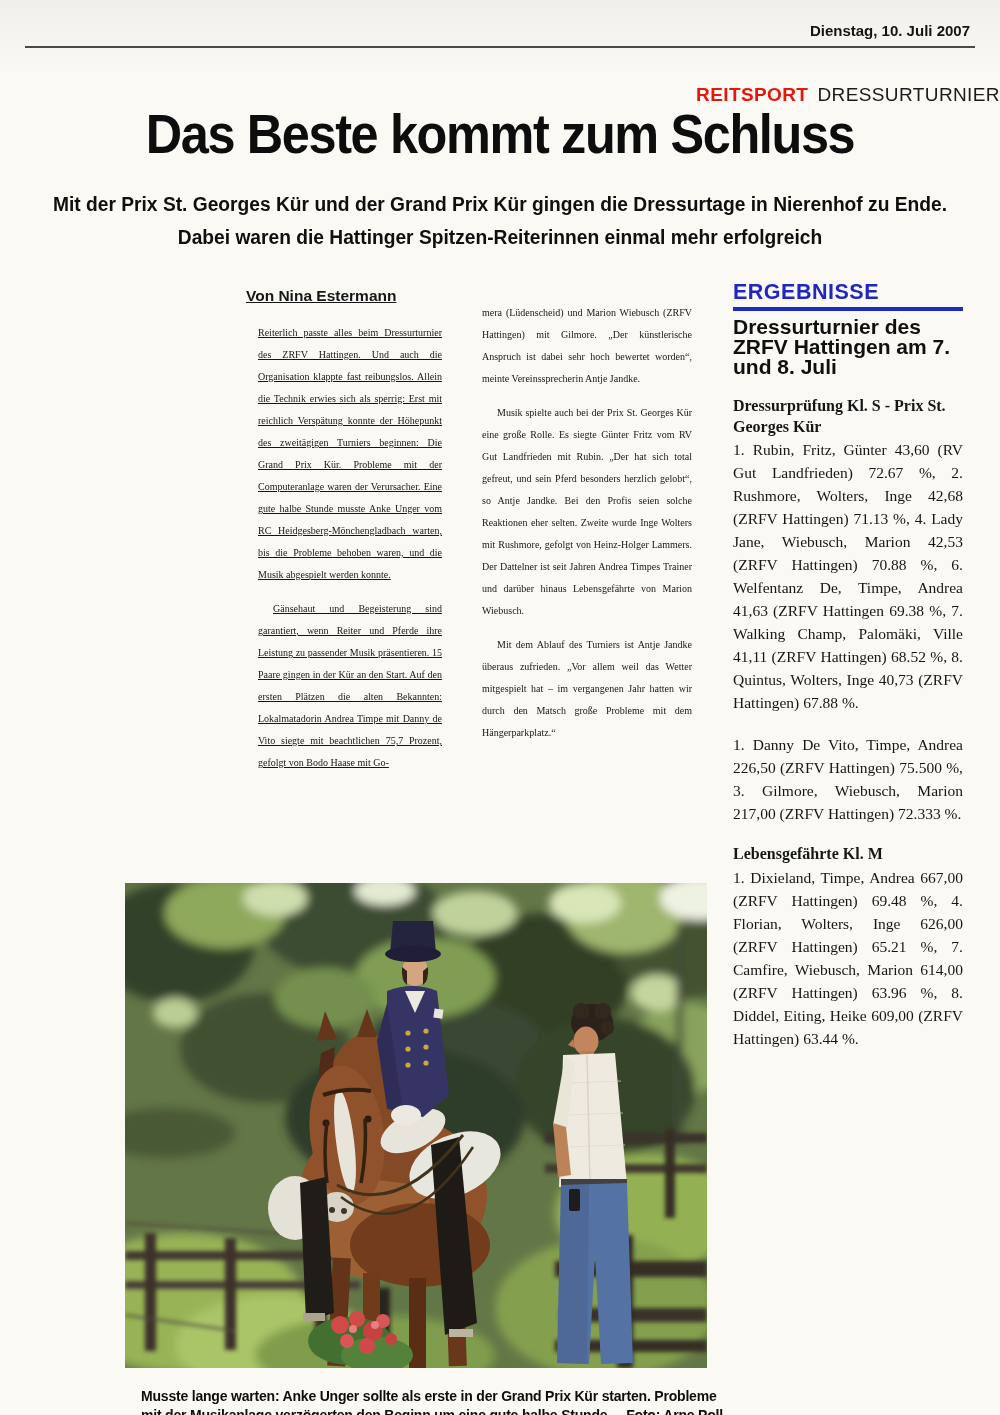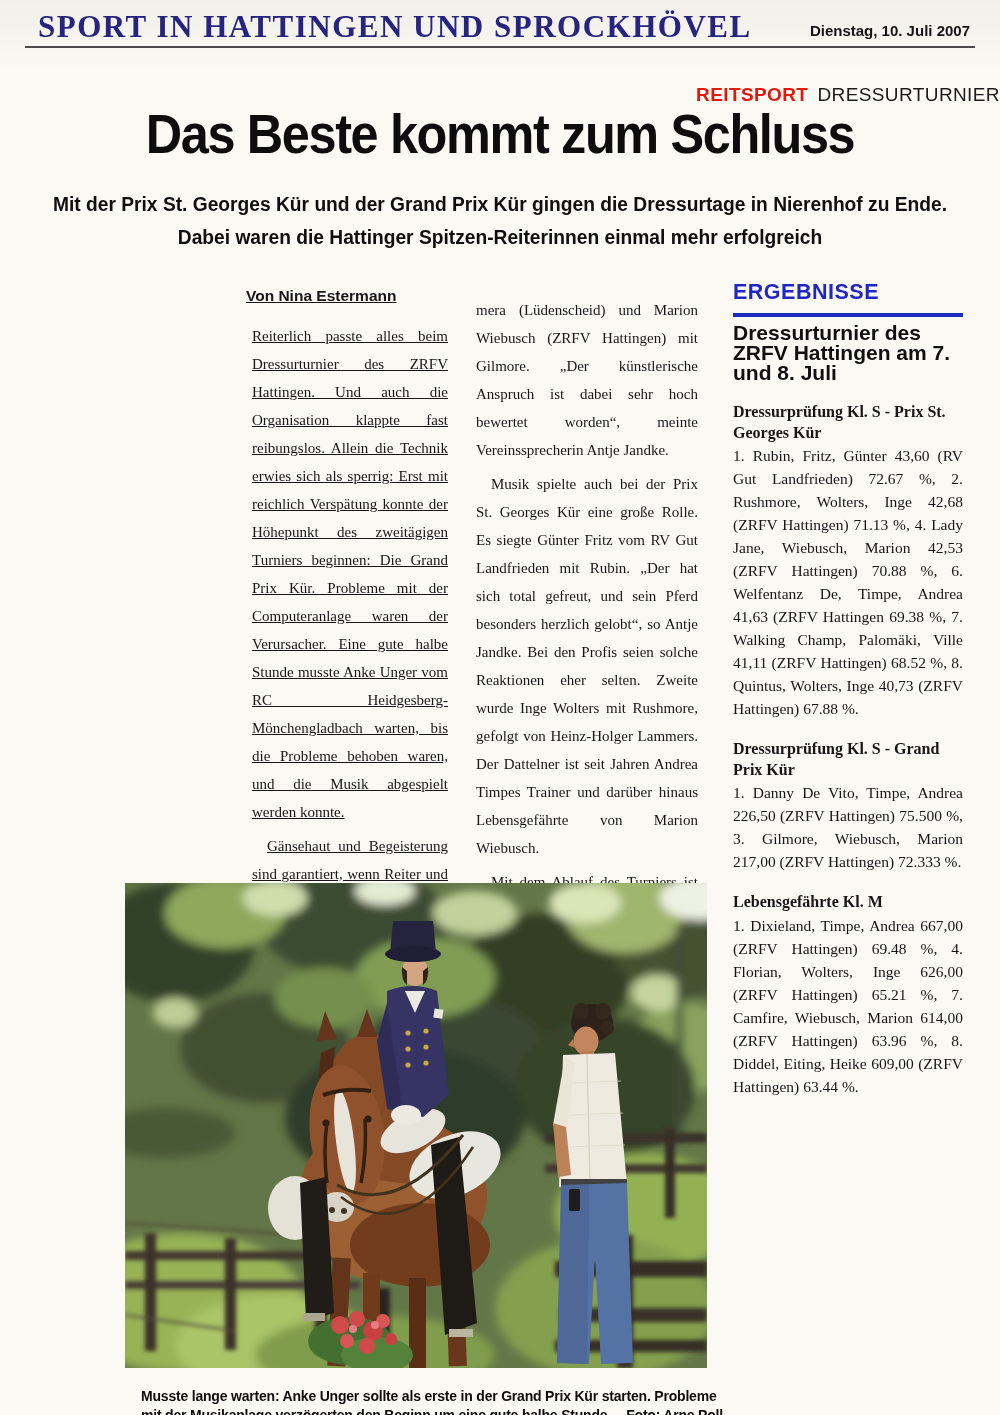--- a/index.html
+++ b/index.html
@@ -34,27 +34,27 @@
   .subhead {
     position:absolute; top:188px; left:0; width:100%; text-align:center;
     font-family:"Liberation Sans", sans-serif; font-weight:bold; font-size:20px; line-height:33px;
     color:#0f0f0f; transform:scaleX(.96);
   }
 
   .article { position:absolute; top:287px; left:246px; width:458px; }
   .byline { font-family:"Liberation Sans", sans-serif; font-weight:bold; font-size:15.5px; margin:0 0 17px 0; }
   .col1 { position:absolute; left:0; top:0; width:208px;text-decoration:underline; }
   .col2 { position:absolute; left:224px; top:3px; width:234px; }
-  p.art { margin:6px; font-size:15px; line-height:28px; text-align:justify; color:#171717; }
+  p.art { margin:12px; font-size:10px; line-height:22px; text-align:justify; color:#171717; }
   p.indent { text-indent:15px; }
 
   .results { position:absolute; top:280px; left:733px; width:230px; }
   .results-header {
     font-family:"Liberation Sans", sans-serif; font-weight:bold; font-size:21.5px; letter-spacing:.5px;
-    color:#2026c4; padding-bottom:8px; border-bottom:4px solid #1c2bbb;
+    color:#2026c4; padding-bottom:2px; border-bottom:4px solid #1c2bbb;
   }
   .results-intro {
     margin-top:6px; font-family:"Liberation Sans", sans-serif; font-weight:bold;
     font-size:21px; line-height:20px; color:#101010;
   }
   .results section { margin-top:19px; }
   .results h3 { margin:0; font-family:"Liberation Serif", serif; font-weight:bold; font-size:16px; line-height:20.5px; }
   .results p.resbody { margin:1px 0 0 0; font-size:15.5px; line-height:23px; text-align:justify; }
 
   .photo { position:absolute; top:883px; left:125px; width:582px; height:485px; margin:0; }
@@ -65,21 +65,20 @@
     font-family:"Liberation Sans", sans-serif; font-weight:bold; font-size:14px; line-height:19px;
     letter-spacing:-.2px; color:#0d0d0d;
   }
   .caption-credit { position:absolute; right:0; bottom:0; }
 </style>
 </head>
 <body>
 
 <div class="page">
 
-  <h1 class="masthead-title">SPORT IN HATTINGEN UND SPROCKHÖVEL</h1>
   <span class="issue-date">Dienstag, 10. Juli 2007</span>
   <div class="masthead-rule"></div>
 
   <div class="kicker">
     <span class="kicker-red">REITSPORT</span><span class="kicker-black">DRESSURTURNIER</span>
   </div>
 
   <h2 class="headline">Das Beste kommt zum Schluss</h2>
 
   <div class="subhead">
@@ -101,21 +100,20 @@
   </div>
 
   <aside class="results">
     <div class="results-header">ERGEBNISSE</div>
     <div class="results-intro">Dressurturnier des ZRFV Hattingen am 7. und 8. Juli</div>
     <section>
       <h3>Dressurprüfung Kl. S - Prix St. Georges Kür</h3>
       <p class="resbody">1. Rubin, Fritz, Günter 43,60 (RV Gut Landfrieden) 72.67 %, 2. Rushmore, Wolters, Inge 42,68 (ZRFV Hattingen) 71.13 %, 4. Lady Jane, Wiebusch, Marion 42,53 (ZRFV Hattingen) 70.88 %, 6. Welfentanz De, Timpe, Andrea 41,63 (ZRFV Hattingen 69.38 %, 7. Walking Champ, Palomäki, Ville 41,11 (ZRFV Hattingen) 68.52 %, 8. Quintus, Wolters, Inge 40,73 (ZRFV Hattingen) 67.88 %.</p>
     </section>
     <section>
-      <h3>Dressurprüfung Kl. S - Grand Prix Kür</h3>
       <p class="resbody">1. Danny De Vito, Timpe, Andrea 226,50 (ZRFV Hattingen) 75.500 %, 3. Gilmore, Wiebusch, Marion 217,00 (ZRFV Hattingen) 72.333 %.</p>
     </section>
     <section>
       <h3>Lebensgefährte Kl. M</h3>
       <p class="resbody">1. Dixieland, Timpe, Andrea 667,00 (ZRFV Hattingen) 69.48 %, 4. Florian, Wolters, Inge 626,00 (ZRFV Hattingen) 65.21 %, 7. Camfire, Wiebusch, Marion 614,00 (ZRFV Hattingen) 63.96 %, 8. Diddel, Eiting, Heike 609,00 (ZRFV Hattingen) 63.44 %.</p>
     </section>
   </aside>
 
   <figure class="photo">
     <svg width="582" height="485" viewBox="0 0 582 485" preserveAspectRatio="none">

